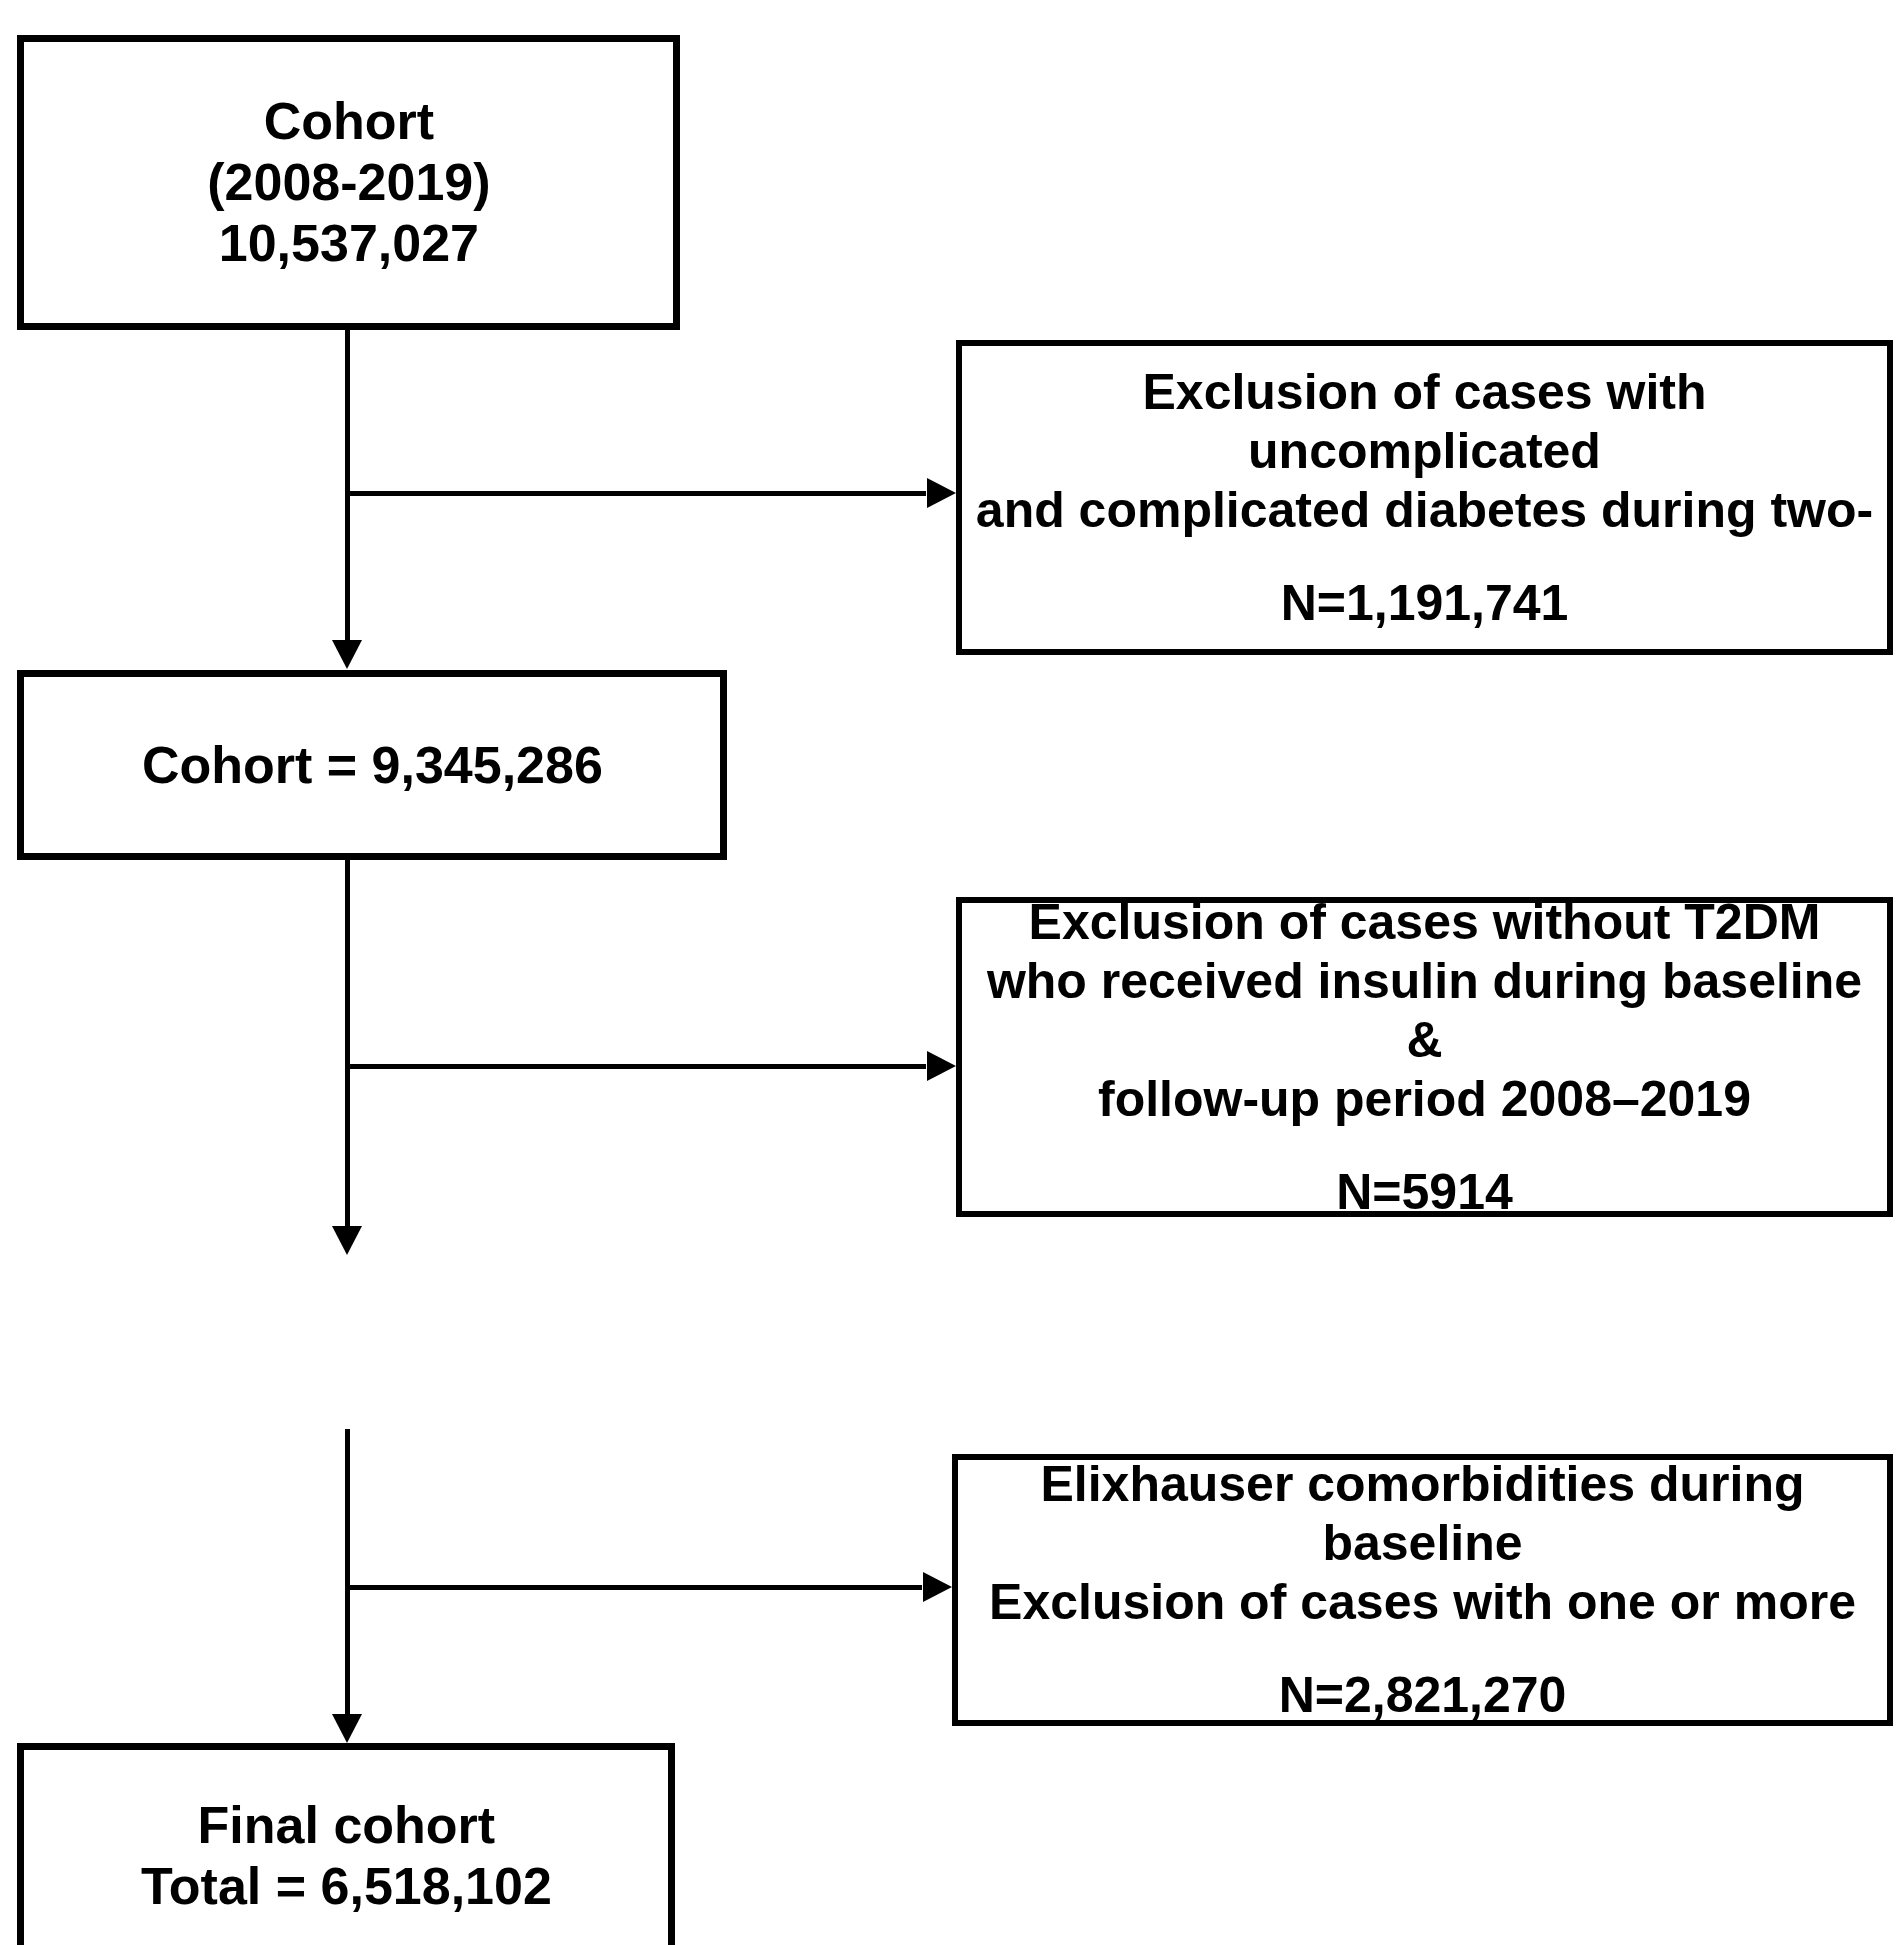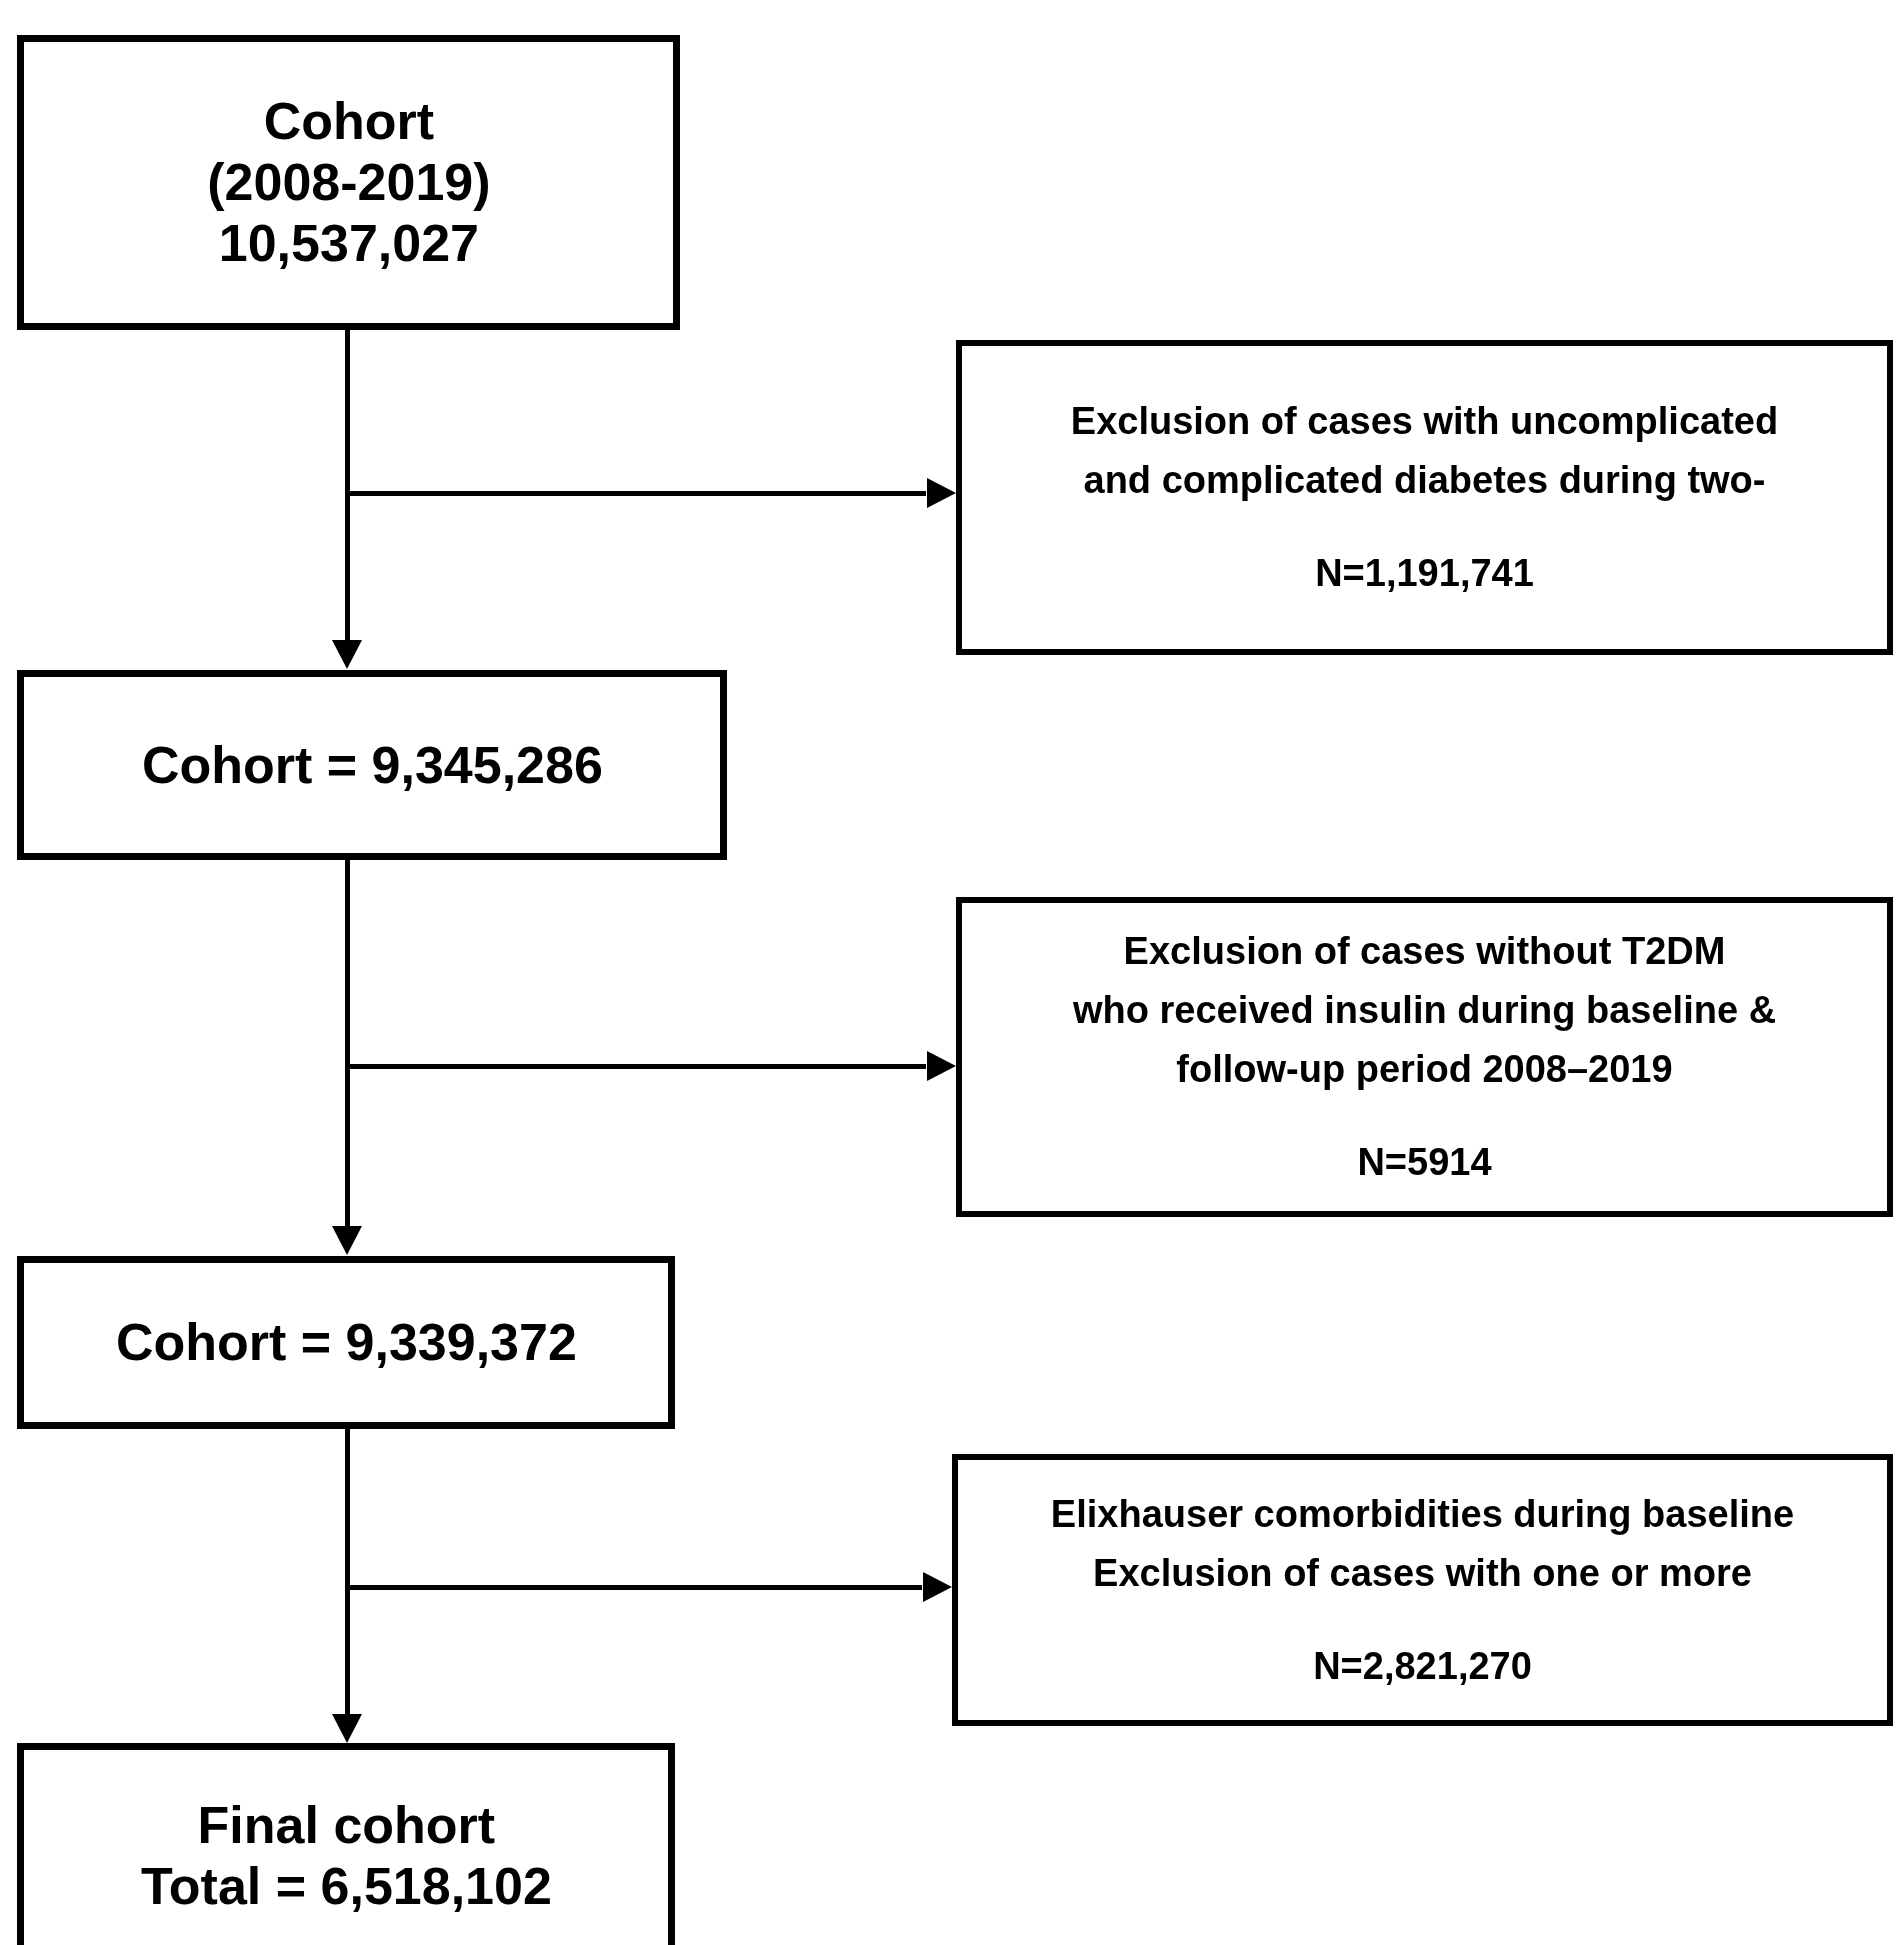--- a/index.html
+++ b/index.html
@@ -21,21 +21,21 @@
     border: 7.9px solid #000000;
     box-sizing: border-box;
     display: flex;
     flex-direction: column;
     align-items: center;
     justify-content: center;
     text-align: center;
     font-weight: bold;
   }
   .box.left-col  { font-size: 52px; line-height: 61px; }
-  .box.right-col { font-size: 38px; line-height: 59px; border-width: 6.7px; }
+  .box.right-col { font-size: 50px; line-height: 59px; border-width: 6.7px; }
   .n-label { margin-top: 34px; }
   .vline {
     position: absolute;
     width: 4.5px;
     background: #000000;
   }
   .hline {
     position: absolute;
     height: 5px;
     background: #000000;
@@ -88,23 +88,20 @@
   <div class="hline" style="left:347px; top:1064px; width:579px;"></div>
   <div class="arrow-right" style="left:927px; top:1051px;"></div>
 
   <div class="box right-col" style="left:956px; top:897px; width:937px; height:320px;">
     <div>Exclusion of cases without T2DM</div>
     <div>who received insulin during baseline &amp;</div>
     <div>follow-up period 2008–2019</div>
     <div class="n-label">N=5914</div>
   </div>
 
-  <div class="box left-col" style="left:17.4px; top:1256px; width:658px; height:173px;">
-    <div>Cohort = 9,339,372</div>
-  </div>
 
   <div class="vline" style="left:345px; top:1429px; height:285px;"></div>
   <div class="arrow-down" style="left:332px; top:1714px;"></div>
 
   <div class="hline" style="left:347px; top:1585px; width:575px;"></div>
   <div class="arrow-right" style="left:923px; top:1572px;"></div>
 
   <div class="box right-col" style="left:952px; top:1454px; width:941px; height:272px;">
     <div>Elixhauser comorbidities during baseline</div>
     <div>Exclusion of cases with one or more</div>

